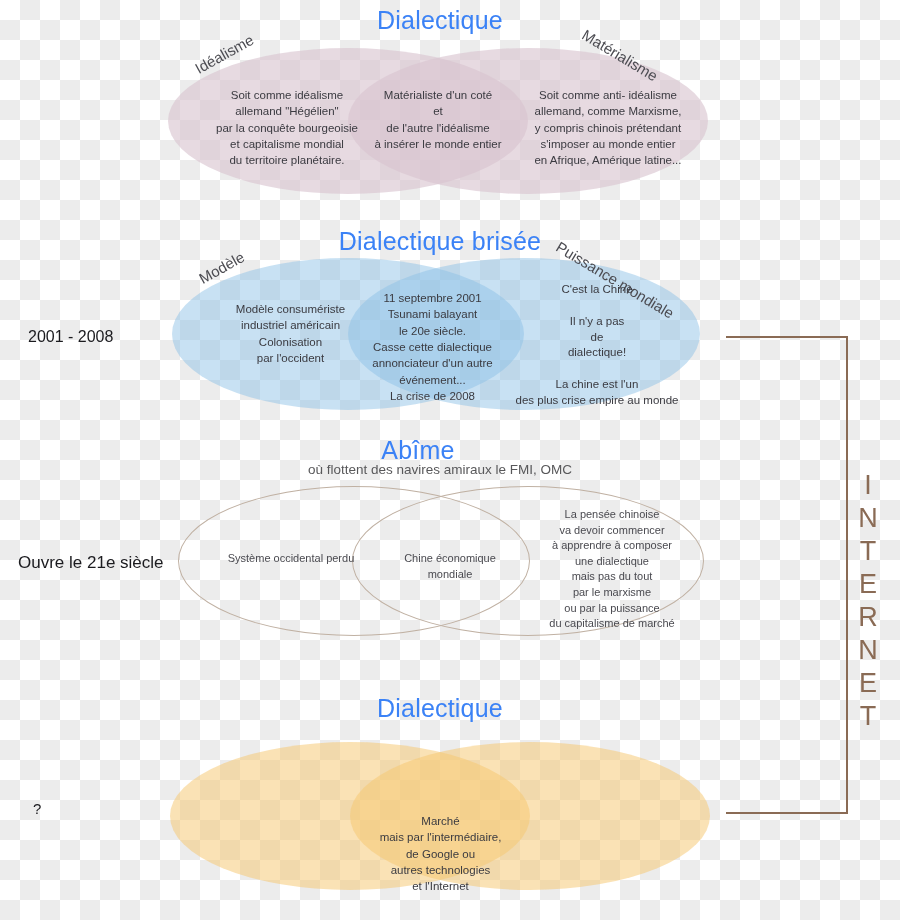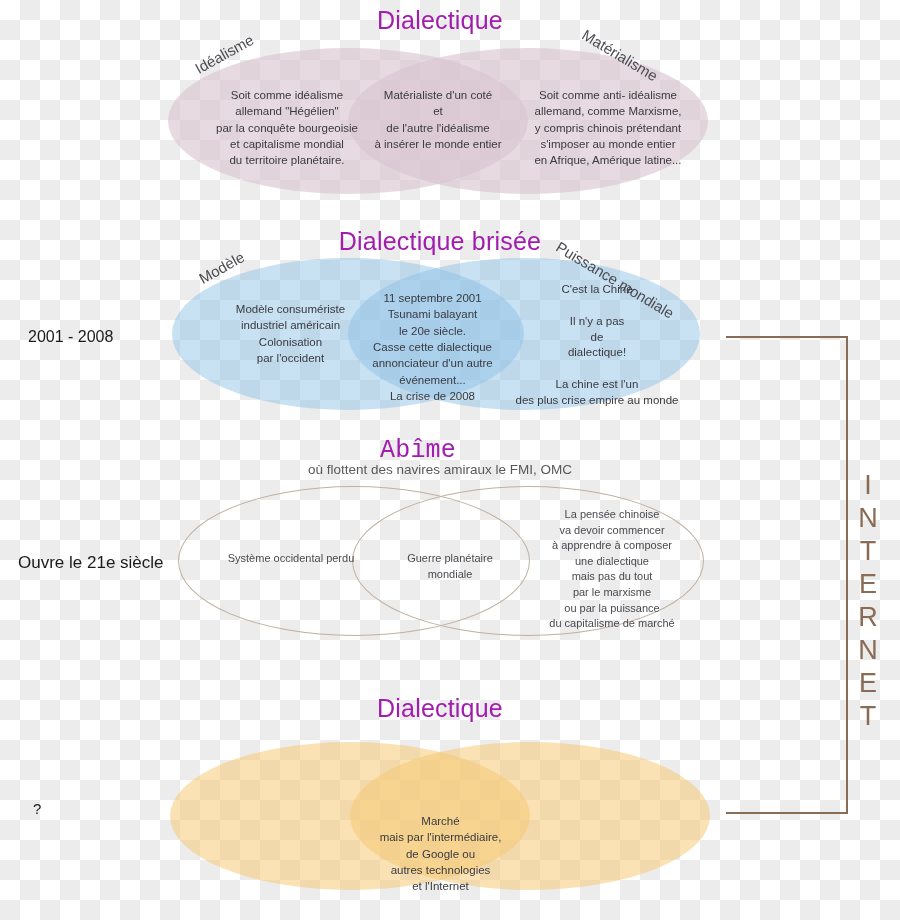--- a/index.html
+++ b/index.html
@@ -24,21 +24,21 @@
     position: absolute;
     left: 0; top: 0;
     width: 900px;
     height: 920px;
   }
 
   
   .row-title {
     position: absolute;
     text-align: center;
-    color: #a21caf;
+    color: #3b82f6;
     font-size: 25px;
     font-weight: 400;
     letter-spacing: 0.2px;
     white-space: nowrap;
   }
   .row-subtitle {
     position: absolute;
     text-align: center;
     color: #58585a;
     font-size: 13.5px;
@@ -170,30 +170,30 @@
 La crise de 2008</div>
   <div class="lobe-text" style="left:500px; top:282px; width:194px; line-height:1.38;">C'est la Chine
 
 Il n'y a pas
 de
 dialectique!
 
 La chine est l'un
 des plus crise empire au monde</div>
 
-  <div class="row-title" style="left:280px; top:436px; width:276px;font-family:Liberation Mono, monospace;">Abîme</div>
+  <div class="row-title" style="left:280px; top:436px; width:276px;">Abîme</div>
   <div class="row-subtitle" style="left:230px; top:462px; width:420px;">où flottent des navires amiraux le FMI, OMC</div>
 
   <div class="era-label small" style="left:18px; top:551px; width:180px;">Ouvre le 21e siècle</div>
 
   <div class="ellipse outline" style="left:178px; top:486px; width:350px; height:148px;"></div>
   <div class="ellipse outline" style="left:352px; top:486px; width:350px; height:148px;"></div>
 
   <div class="lobe-text faint" style="left:196px; top:551px; width:190px;">Système occidental  perdu</div>
-  <div class="lobe-text faint" style="left:375px; top:551px; width:150px;">Guerre planétaire
+  <div class="lobe-text faint" style="left:375px; top:551px; width:150px;">Chine économique
 mondiale</div>
   <div class="lobe-text faint" style="left:522px; top:507px; width:180px;">La pensée chinoise
 va devoir commencer
 à apprendre à composer
 une dialectique
 mais pas du tout
 par le marxisme
 ou par la puissance
 du capitalisme de marché</div>
 

